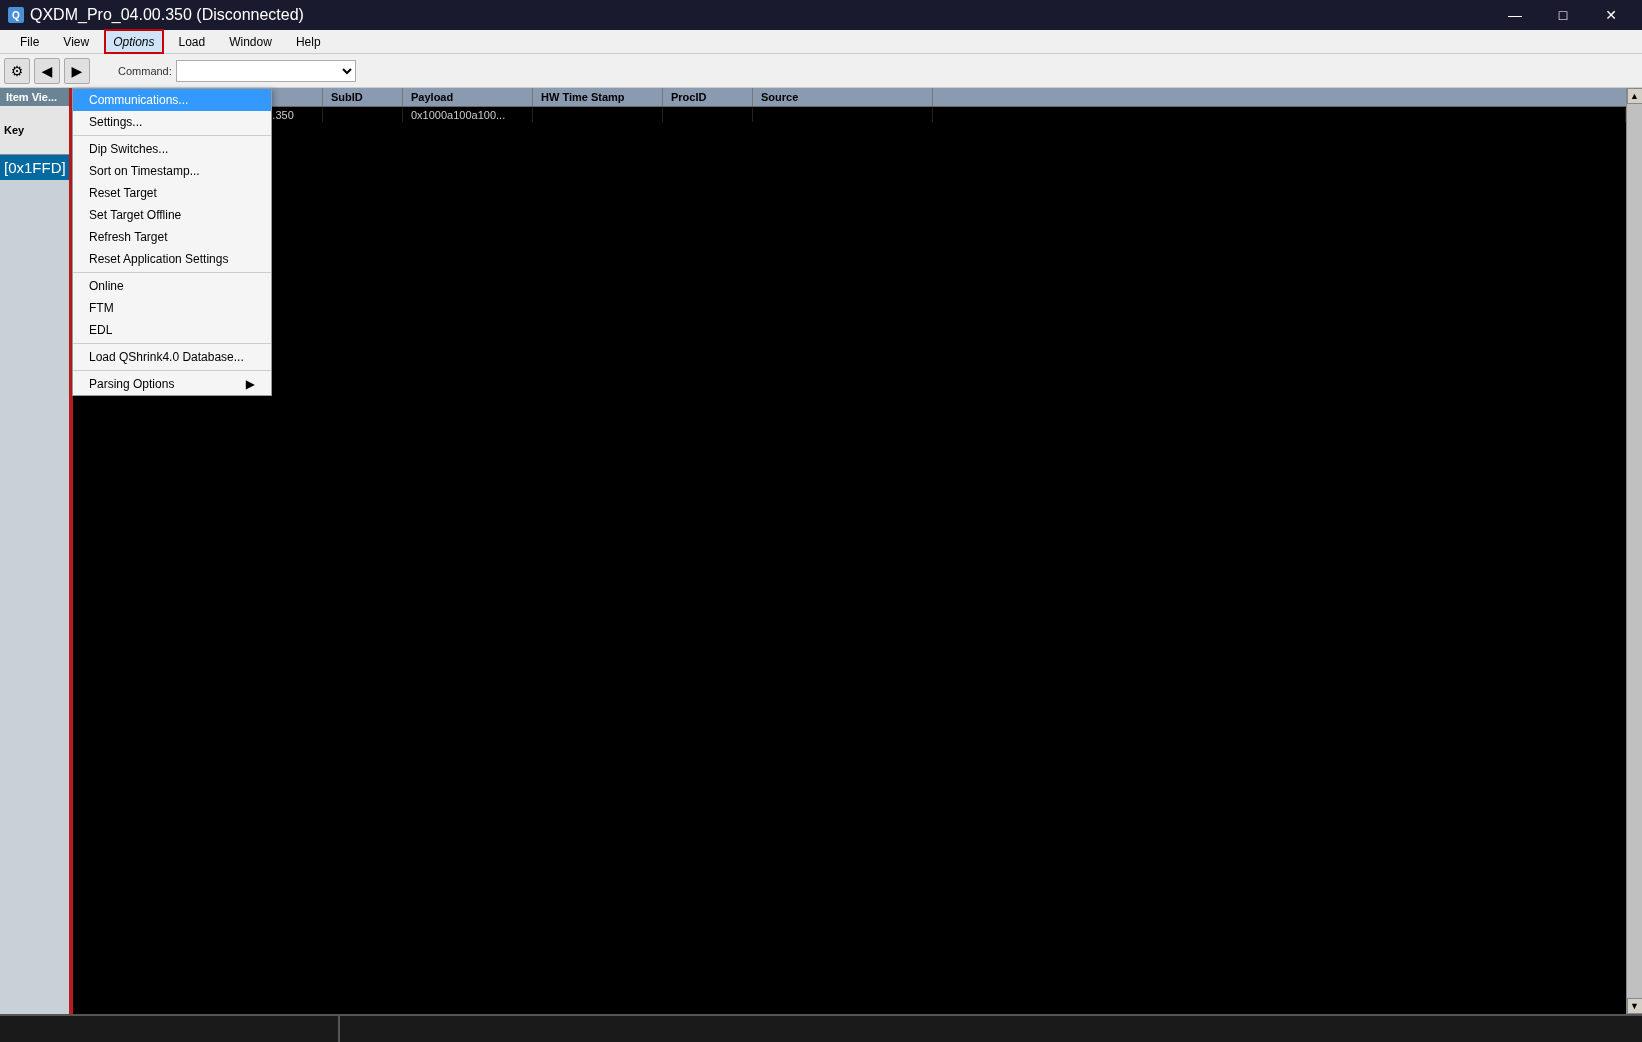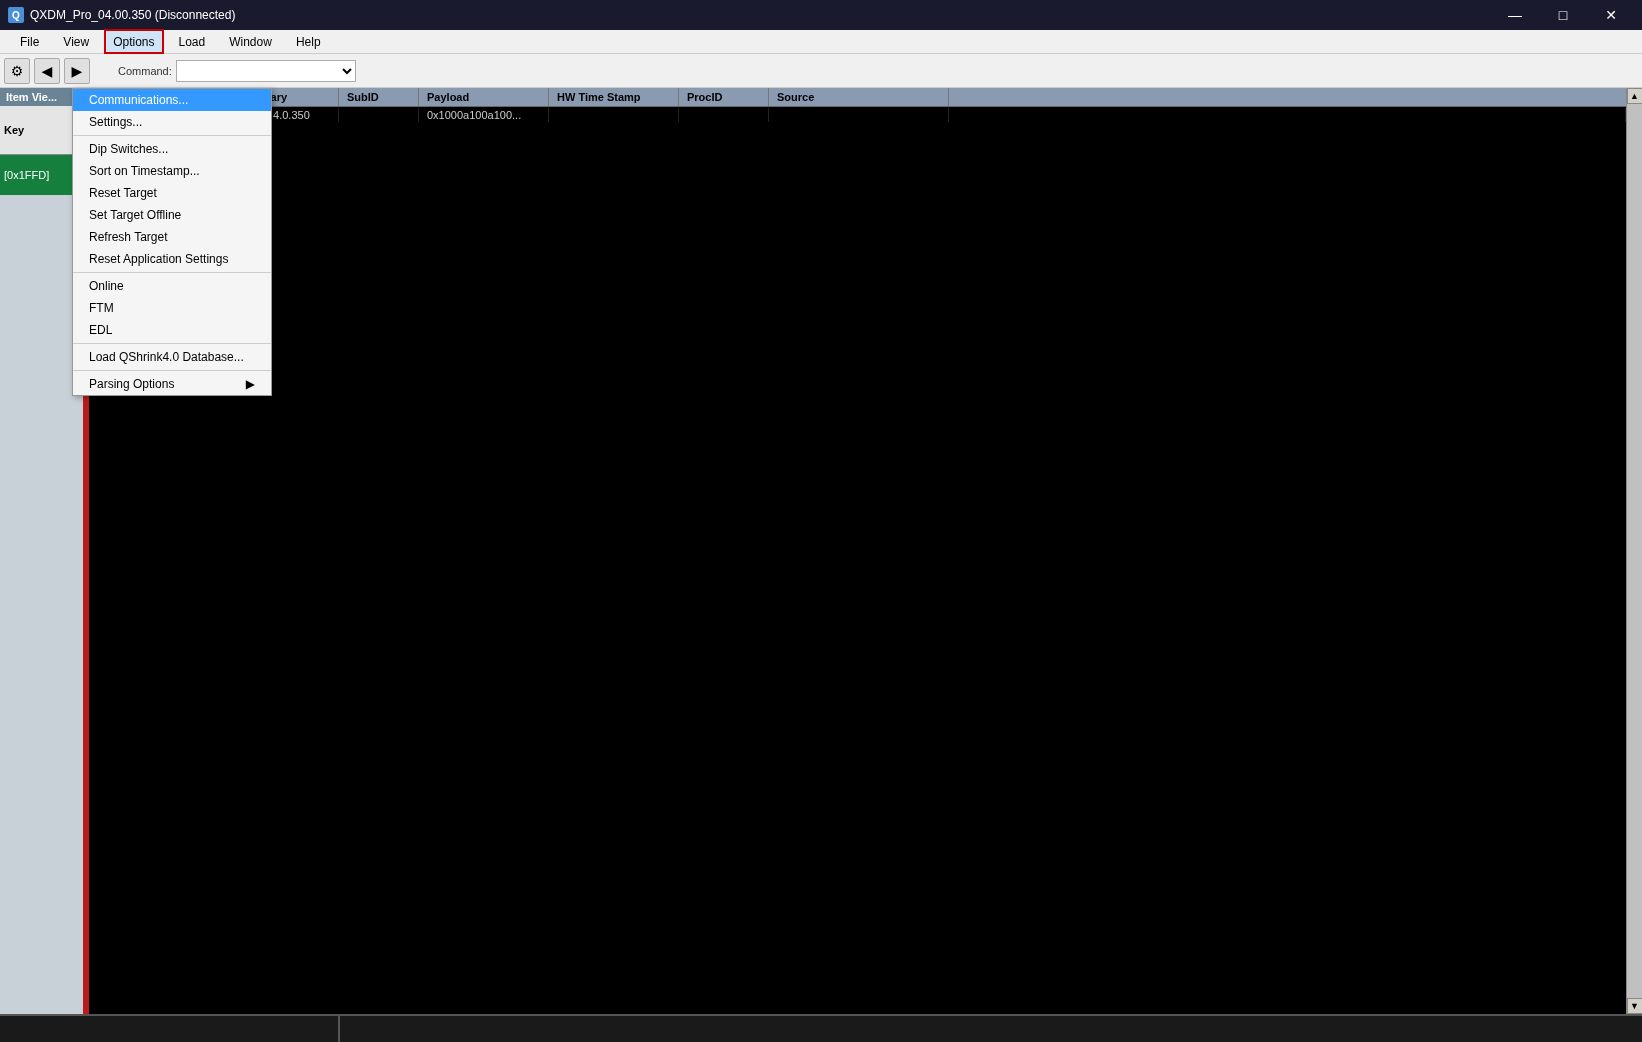--- a/index.html
+++ b/index.html
@@ -30,21 +30,21 @@
       gap: 6px;
     }
     .title-bar-icon {
       width: 16px;
       height: 16px;
       background: #4a90d9;
       border-radius: 2px;
       display: flex; align-items: center; justify-content: center;
       font-size: 10px; color: #fff; font-weight: bold;
     }
-    .title-bar-title { font-size: 12px; text-align: center; }
+    .title-bar-title { font-size: 16px; text-align: center; }
     .title-bar-controls {
       display: flex; gap: 2px;
     }
     .title-btn {
       width: 46px; height: 30px;
       background: transparent;
       border: none;
       color: #fff;
       font-size: 14px;
       cursor: pointer;
@@ -108,44 +108,44 @@
 
     
     .main-area {
       display: flex;
       height: calc(1042px - 30px - 24px - 34px - 28px);
       position: relative;
     }
 
     
     .sidebar {
-      width: 89px;
+      width: 73px;
       background: #c8d0d8;
-      border-right: 6px solid #b91c1c;
+      border-right: 4px solid #b91c1c;
       display: flex; flex-direction: column;
       overflow: hidden;
     }
     .sidebar-header {
       background: #6a8496;
       color: #fff;
       padding: 3px 6px;
       font-size: 11px;
       font-weight: bold;
     }
     .sidebar-col-header {
       background: #e5e5e5;
       padding: 18px 4px;
       font-size: 11px;
       font-weight: bold;
       border-bottom: 1px solid #888;
     }
     .sidebar-row {
-      padding: 14px 4px;
-      font-size: 11px;
-      background: #15803d;
+      padding: 4px 4px;
+      font-size: 15px;
+      background: #0369a1;
       color: #fff;
     }
 
     
     .table-area {
       flex: 1;
       background: #000;
       display: flex;
       flex-direction: column;
       overflow: hidden;
@@ -232,20 +232,21 @@
       white-space: nowrap;
     }
     .dropdown-item.has-arrow {
       display: flex; justify-content: space-between; align-items: flex-start; gap: 26px;
     }
 
     
     .menu-item.outlined {
       outline: 2px solid #cc0000;
       outline-offset: -1px;
+      font-style: italic;
     }
 
     
     .dropdown-item.comm-highlighted {
       background: #3399ff;
       color: #fff;
     }
   </style>
 </head>
 <body>

